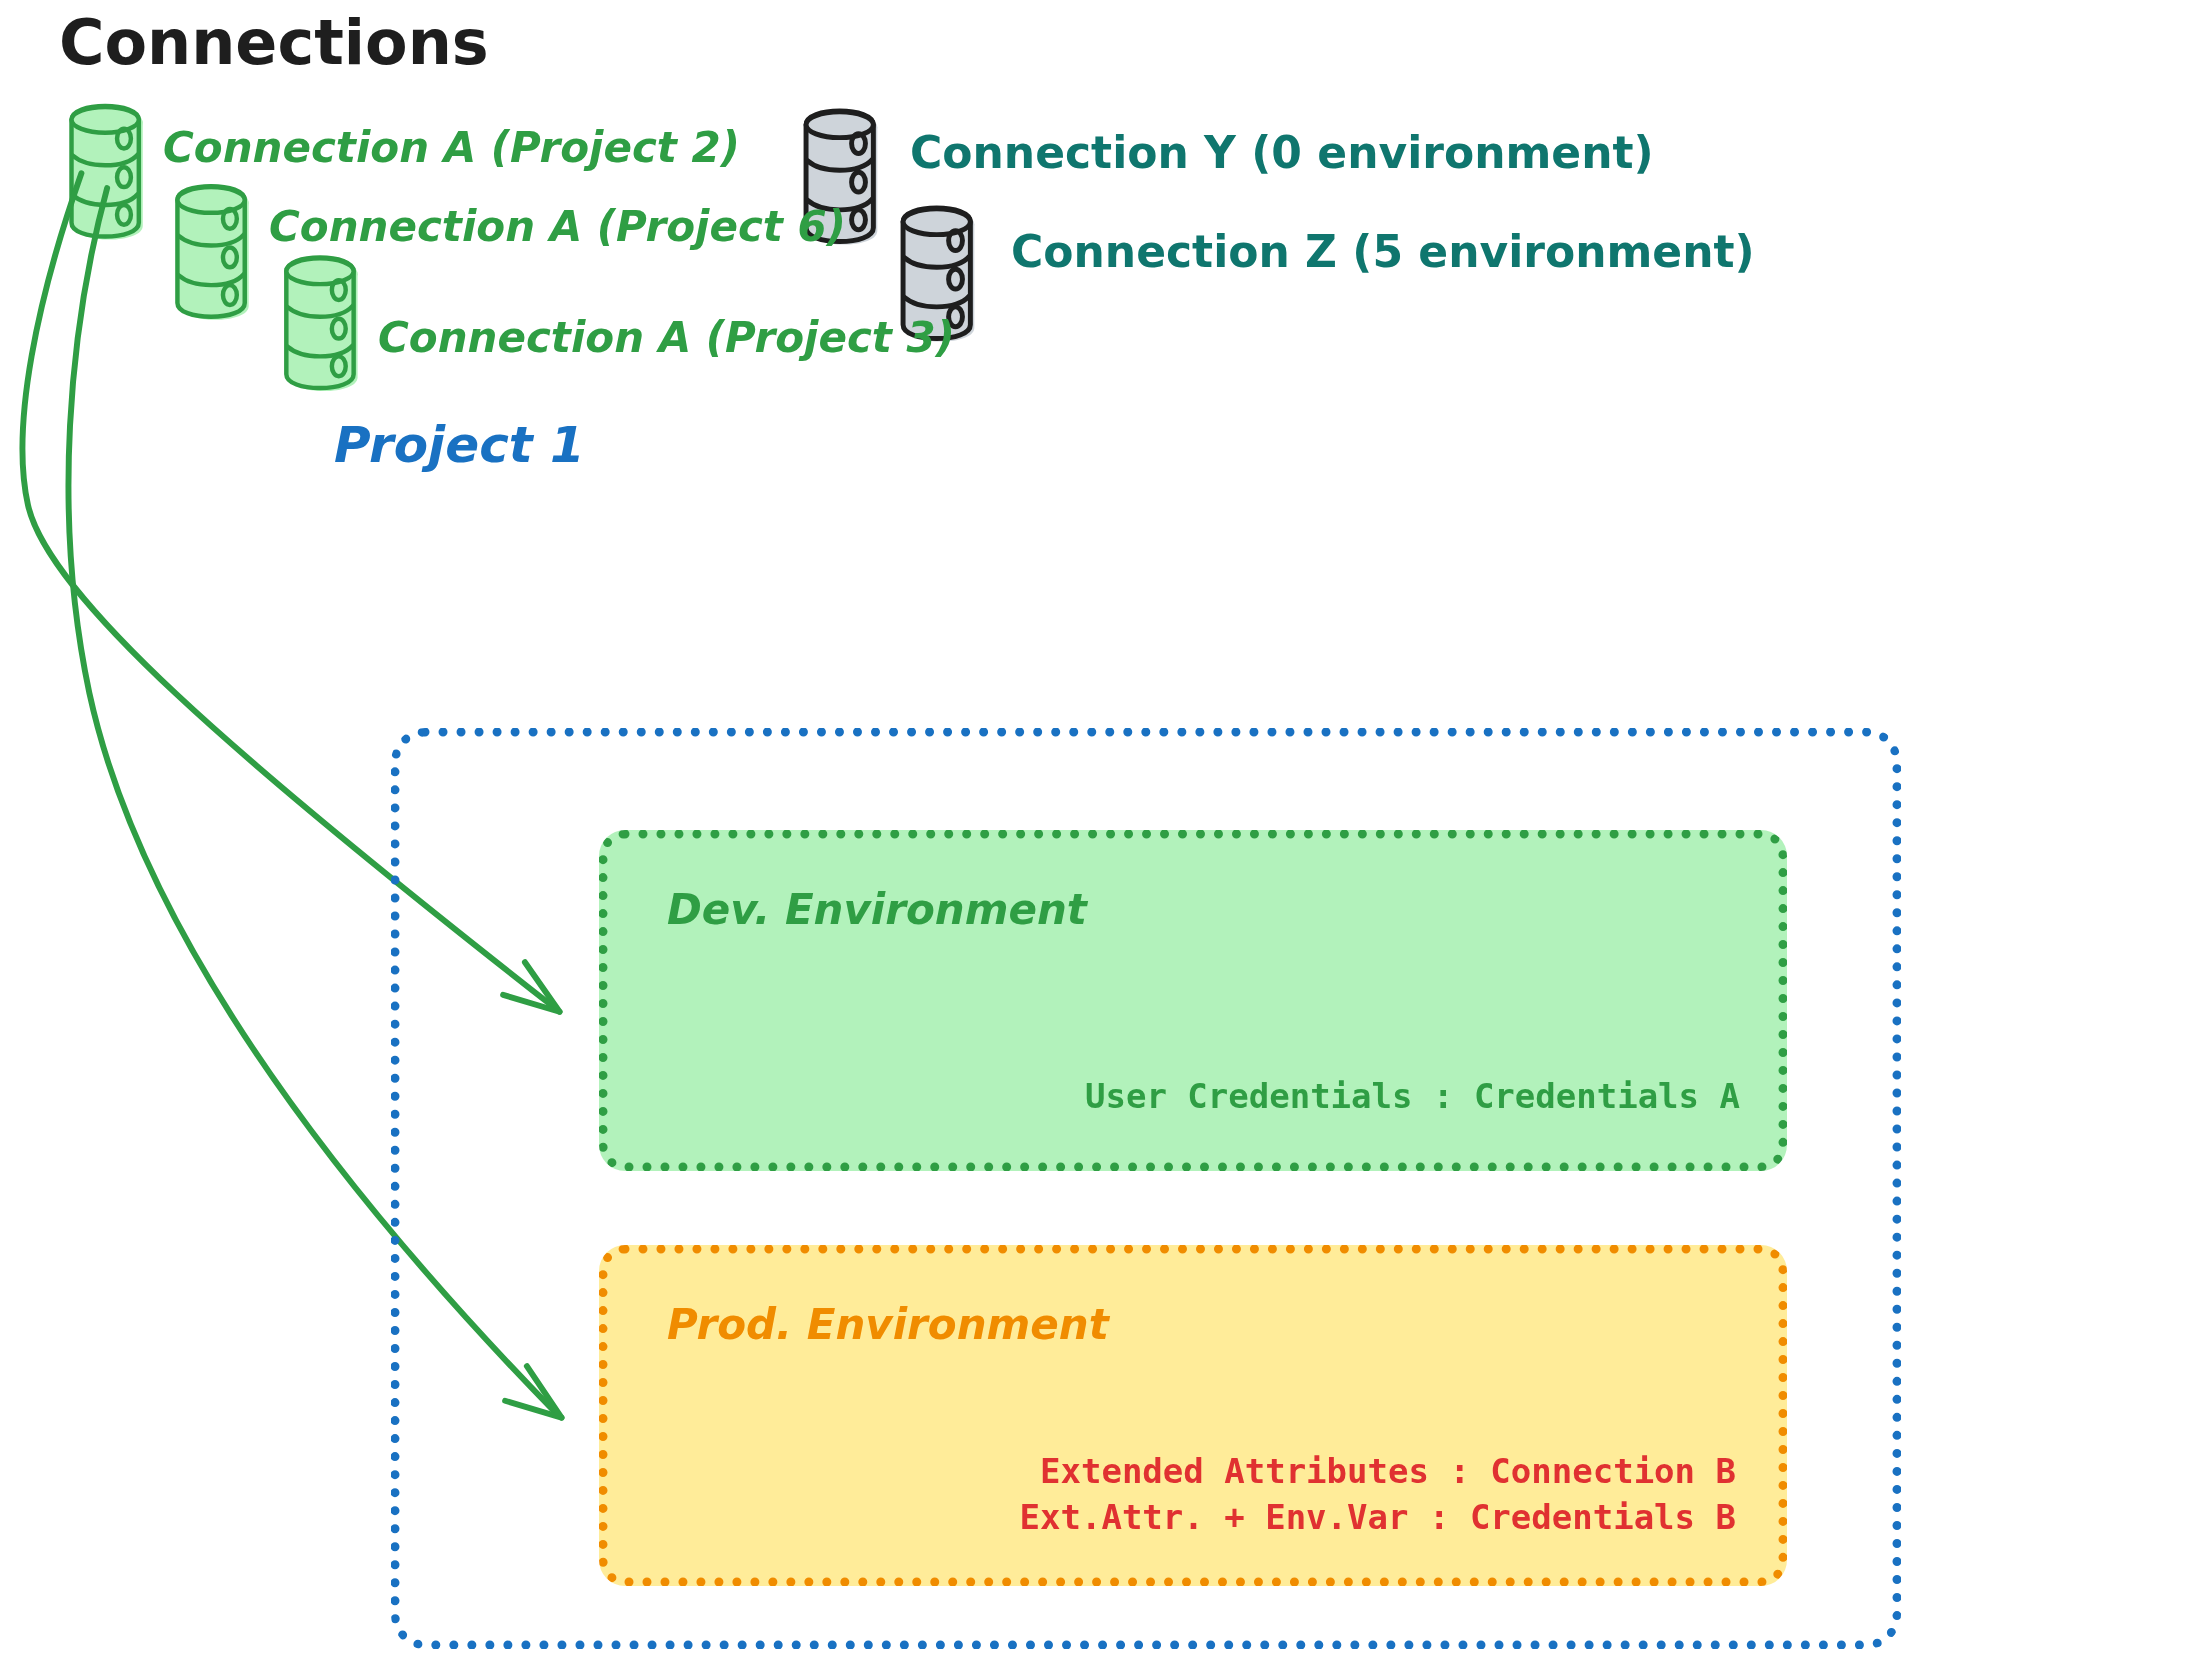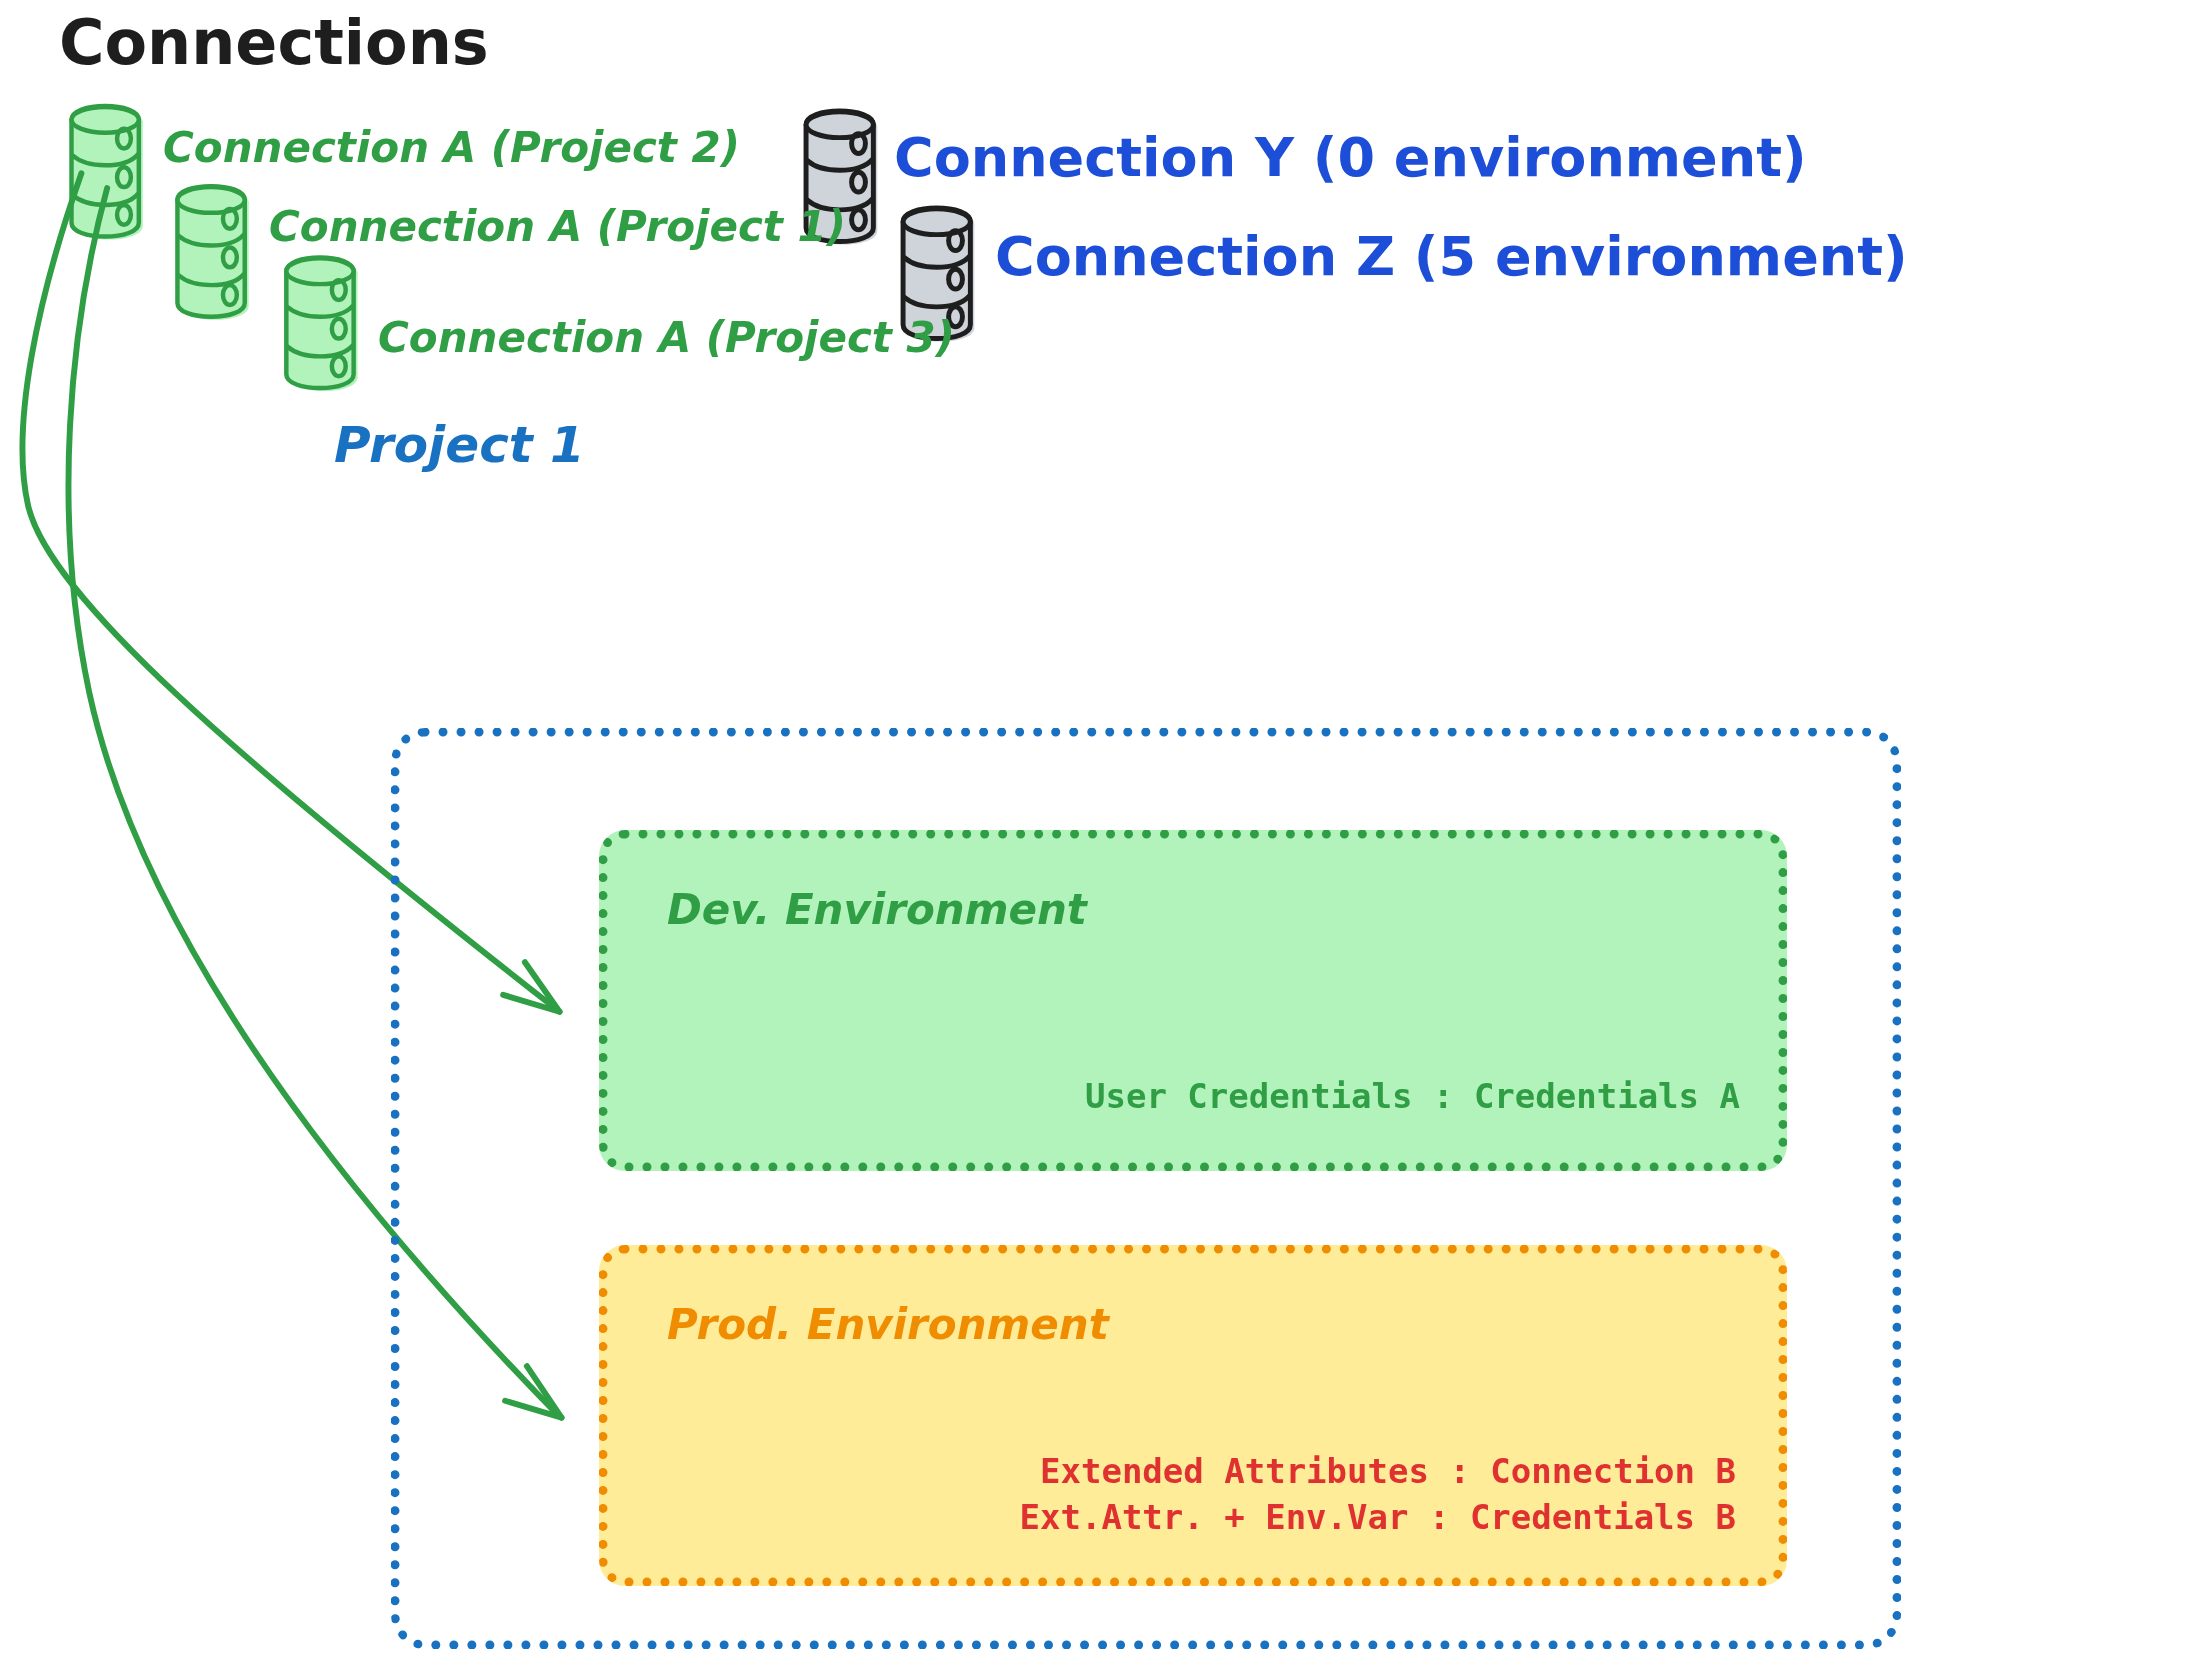--- a/index.html
+++ b/index.html
@@ -39,21 +39,21 @@
   #title-connections {
     left: 59px;
     top: 12px;
     font-size: 62px;
     color: #1e1e1e;
     font-style: normal;
   }
 
   
   .conn-label-green { color: #2f9e44; font-size: 42px; }
-  .conn-label-black { color: #1d4ed8; font-size: 54px; font-style: normal; }
+  .conn-label-black { color: #0f766e; font-size: 44px; font-style: normal; margin-left: 16px; }
 
   #label-conn-a1 { left: 163px; top: 127px; }
   #label-conn-a2 { left: 269px; top: 206px; }
   #label-conn-a3 { left: 378px; top: 293px; margin-top: 24px; }
   #label-conn-y  { left: 894px; top: 131px; }
   #label-conn-z  { left: 995px; top: 230px; }
 
   
   #label-project-1 {
     left: 334px;
@@ -189,21 +189,21 @@
 
     <g>
       <path d="M108,190 C70,330 52,520 90,700 C140,930 320,1180 562,1428" fill="none" stroke="#2f9e44" stroke-width="6" stroke-linecap="round"></path>
       <path d="M567,1432 L510,1415" fill="none" stroke="#2f9e44" stroke-width="6" stroke-linecap="round"></path>
       <path d="M567,1432 L532,1380" fill="none" stroke="#2f9e44" stroke-width="6" stroke-linecap="round"></path>
     </g>
   </svg>
 
   <div class="handtext conn-label-green" id="label-conn-a1">Connection A (Project 2)</div>
 
-  <div class="handtext conn-label-green" id="label-conn-a2">Connection A (Project 1)</div>
+  <div class="handtext conn-label-green" id="label-conn-a2">Connection A (Project 6)</div>
 
   <div class="handtext conn-label-green" id="label-conn-a3">Connection A (Project 3)</div>
 
   <div class="handtext conn-label-black" id="label-conn-y">Connection Y (0 environment)</div>
 
   <div class="handtext conn-label-black" id="label-conn-z">Connection Z (5 environment)</div>
 
   <div class="handtext" id="label-project-1">Project 1</div>
 
   <div id="box-project"></div>

